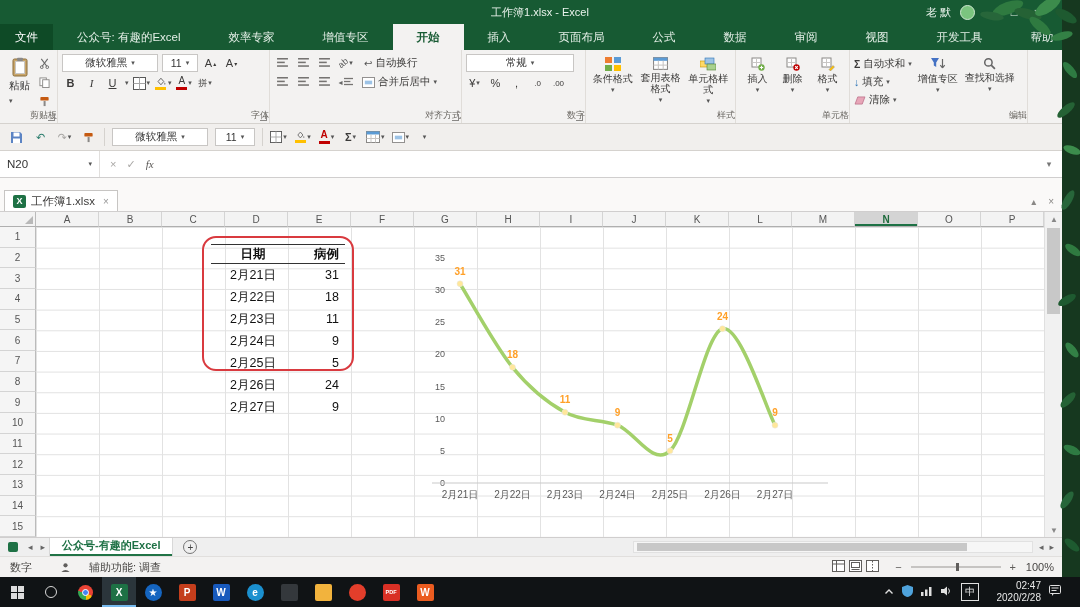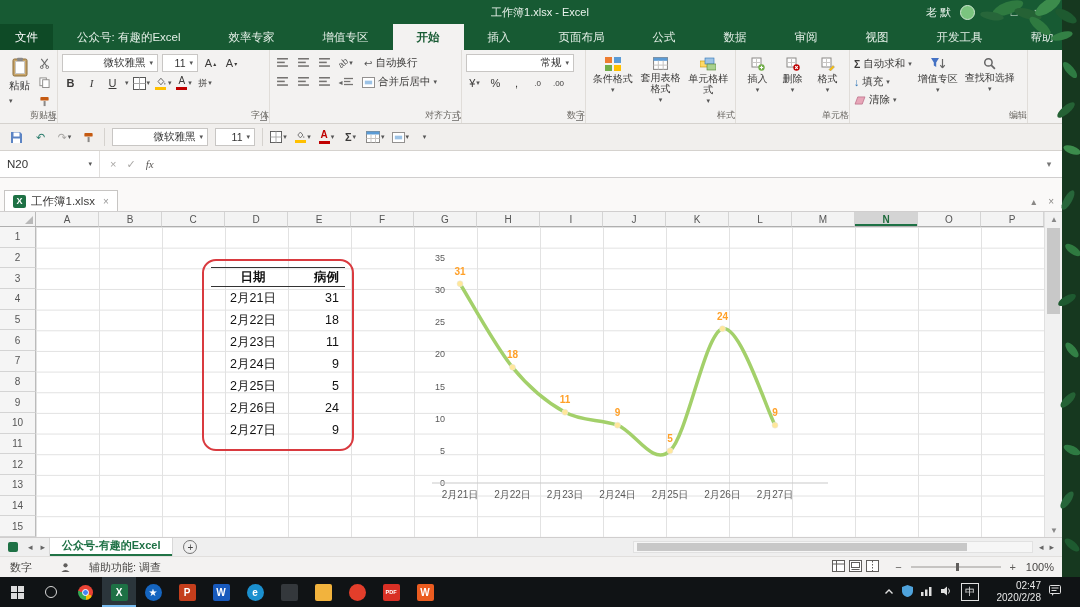--- a/index.html
+++ b/index.html
@@ -26,21 +26,21 @@
 
 .ribbon{position:absolute;left:0;top:50px;width:1062px;height:74px;background:#F3F2F1;border-bottom:1px solid #D5D2CE;display:flex}
 .rgroup{position:relative;height:100%;border-right:1px solid #E0DDD9;padding:3px 4px 14px}
 .glabel{position:absolute;bottom:1px;left:0;right:0;text-align:right;font-size:9px;color:#696661}
 .launcher{position:absolute;right:2px;bottom:2px;width:7px;height:7px;border-right:1px solid #8A8886;border-bottom:1px solid #8A8886}
 .gcontent{display:flex;height:100%}
 .pastebtn{display:flex;flex-direction:column;align-items:center;justify-content:center;padding:0 5px;font-size:10.5px;color:#3B3A39;gap:2px}
 .minicol{display:flex;flex-direction:column;justify-content:flex-start;gap:3px;padding-top:3px}
 .ibtn{min-width:17px;height:16px;display:flex;align-items:center;justify-content:center;font-size:11px;color:#3B3A39;gap:1px}
 .car{font-size:7px;color:#555}
-.combo{background:#fff;border:1px solid #C8C6C4;height:18px;display:flex;align-items:center;justify-content:flex-end;padding:0 4px;font-size:10.5px;color:#333;gap:4px}
+.combo{background:#fff;border:1px solid #C8C6C4;height:18px;display:flex;align-items:center;justify-content:center;padding:0 4px;font-size:10.5px;color:#333;gap:4px}
 .vstack{display:flex;flex-direction:column}
 .fontrow{display:flex;align-items:center;gap:4px;margin-top:3px}
 .bold-g{font-weight:bold}.italic-g{font-style:italic;font-family:"Liberation Serif",serif}.under-g{text-decoration:underline}
 .cstack{display:flex;flex-direction:column;align-items:center;line-height:1}
 .cbar{width:11px;height:3px;margin-top:1px}
 .wrapbtn{display:flex;align-items:center;gap:3px;font-size:10.5px;color:#3B3A39;white-space:nowrap}
 .tallbtn{display:flex;flex-direction:column;align-items:center;padding-top:4px;font-size:10px;line-height:1.1;text-align:center;color:#3B3A39;gap:2px}
 .erow{display:flex;align-items:center;gap:3px;font-size:10.5px;height:18px;color:#3B3A39;white-space:nowrap}
 .abrot{display:inline-block;transform:rotate(-40deg);font-size:9px;color:#555}
 
@@ -73,21 +73,21 @@
 .rowhdrs{position:absolute;left:0;top:15px;width:36px}
 .rowh{height:20.667px;font-size:10px;color:#555;display:flex;align-items:center;justify-content:center;background:#F5F5F5;border-right:1px solid #BBB;border-bottom:1px solid #D4D4D4}
 .cells{position:absolute;left:36px;top:15px;width:1008px;height:310px;
  background-image:linear-gradient(to right,#E2E2E2 1px,transparent 1px),linear-gradient(to bottom,#E2E2E2 1px,transparent 1px);
  background-size:63px 20.667px}
 .vscroll{position:absolute;right:0;top:0;width:18px;height:325px;background:#F1F1F1;border-left:1px solid #E0E0E0;font-size:8px;color:#888;text-align:center}
 .vthumb{position:absolute;left:2px;top:16px;width:13px;height:86px;background:#C8C8C8}
 .varrow{position:absolute;left:0;width:18px;height:14px;display:flex;align-items:center;justify-content:center}
 
 
-.xl-frame{position:absolute;left:166px;top:32px;width:152px;height:192px;border:2px solid #D93A3F;border-radius:14px;padding:6px 7px 0}
+.xl-frame{position:absolute;left:166px;top:9px;width:152px;height:135px;border:2px solid #D93A3F;border-radius:14px;padding:6px 7px 0}
 .trow{display:flex;height:22px;align-items:center;font-size:12.5px;color:#111}
 .trow.thead{height:20px;font-weight:bold;border-top:1.5px solid #333;border-bottom:1.5px solid #333}
 .tc0{width:84px;text-align:center}
 .tc1{width:46px;text-align:right;padding-right:2px}
 
 .chart{position:absolute;left:379px;top:18px;width:424px;height:262px;font-family:inherit}
 
 
 .sheetbar{position:absolute;left:0;top:537px;width:1062px;height:19px;background:#EFEFEF;border-top:1px solid #D0CECE;display:flex;align-items:stretch;font-size:11px;color:#555}
 .snav{display:flex;align-items:center;padding:0 4px;font-size:9px;color:#666}

